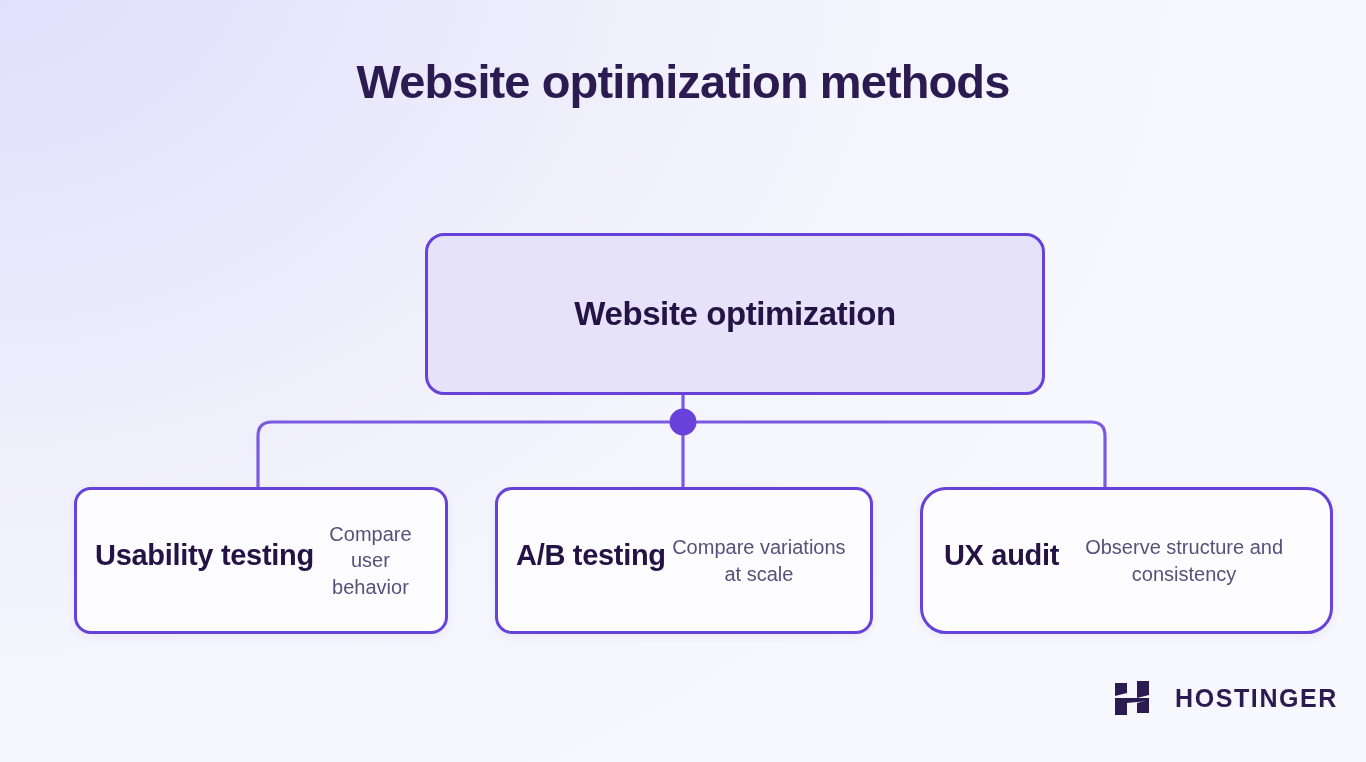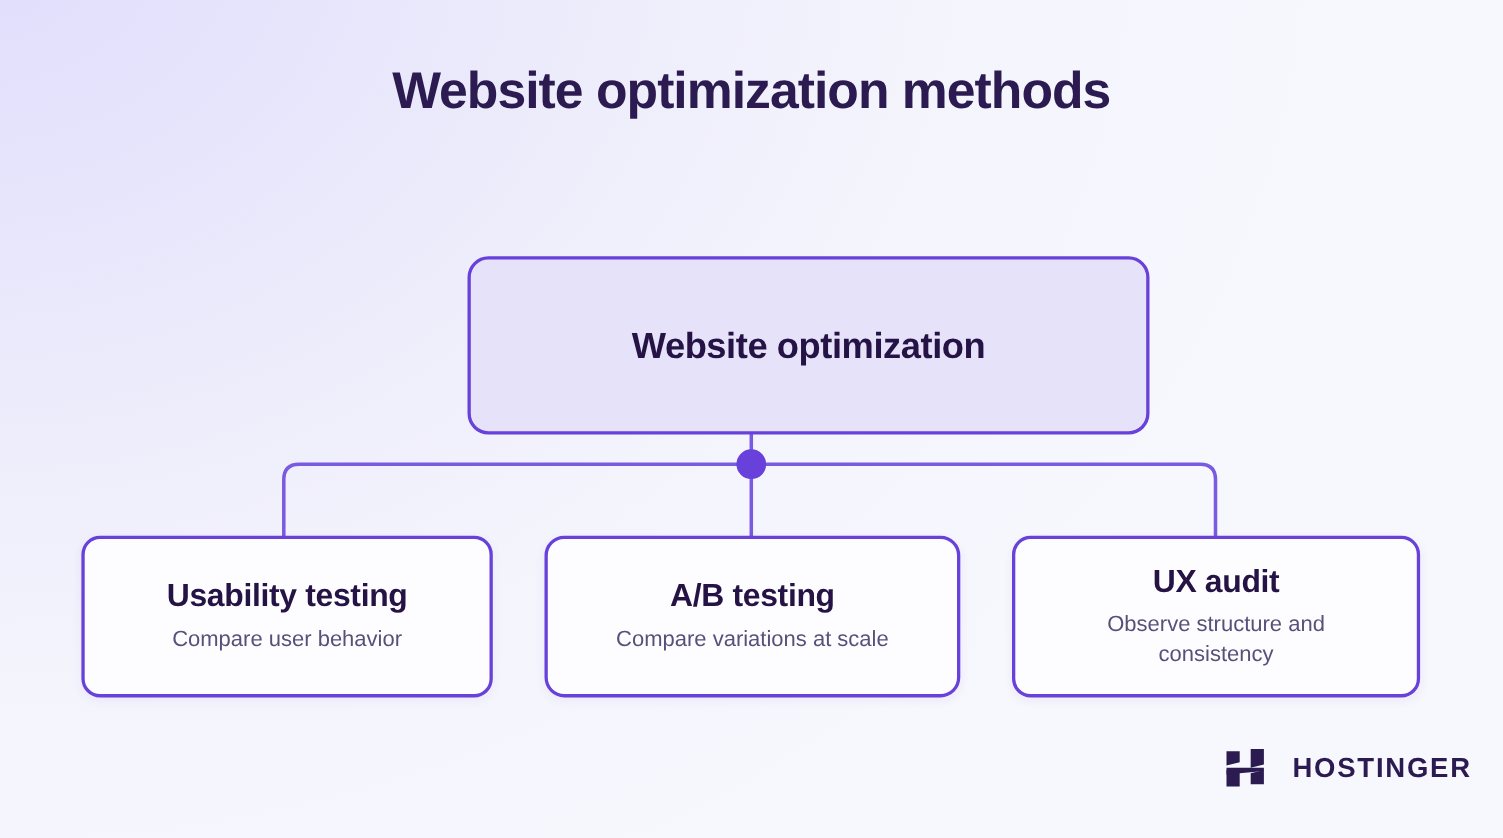--- a/index.html
+++ b/index.html
@@ -77,29 +77,29 @@
   
   .leaf-card {
     position: absolute;
     top: 487px;
     height: 147px;
     box-sizing: border-box;
     background: #fdfdff;
     border: 3px solid #6741d9;
     border-radius: 17px;
     display: flex;
-    flex-direction: column;
+    flex-direction: row;
     align-items: center;
     justify-content: center;
     padding: 0 18px;
     box-shadow: 0 3px 10px rgba(70, 40, 140, 0.06);
   }
   .leaf-card.card-0 { left: 74px;  width: 374px; }
-  .leaf-card.card-1 { left: 495px; width: 378px; border-radius: 18px; }
-  .leaf-card.card-2 { left: 920px; width: 371px; }
+  .leaf-card.card-1 { left: 495px; width: 378px; }
+  .leaf-card.card-2 { left: 920px; width: 413px; border-radius: 26px; }
 
   .leaf-title {
     font-size: 29px;
     font-weight: 700;
     color: #241344;
     letter-spacing: -0.3px;
     text-align: center;
     line-height: 1.15;
     margin-bottom: 9px;
     white-space: nowrap;

